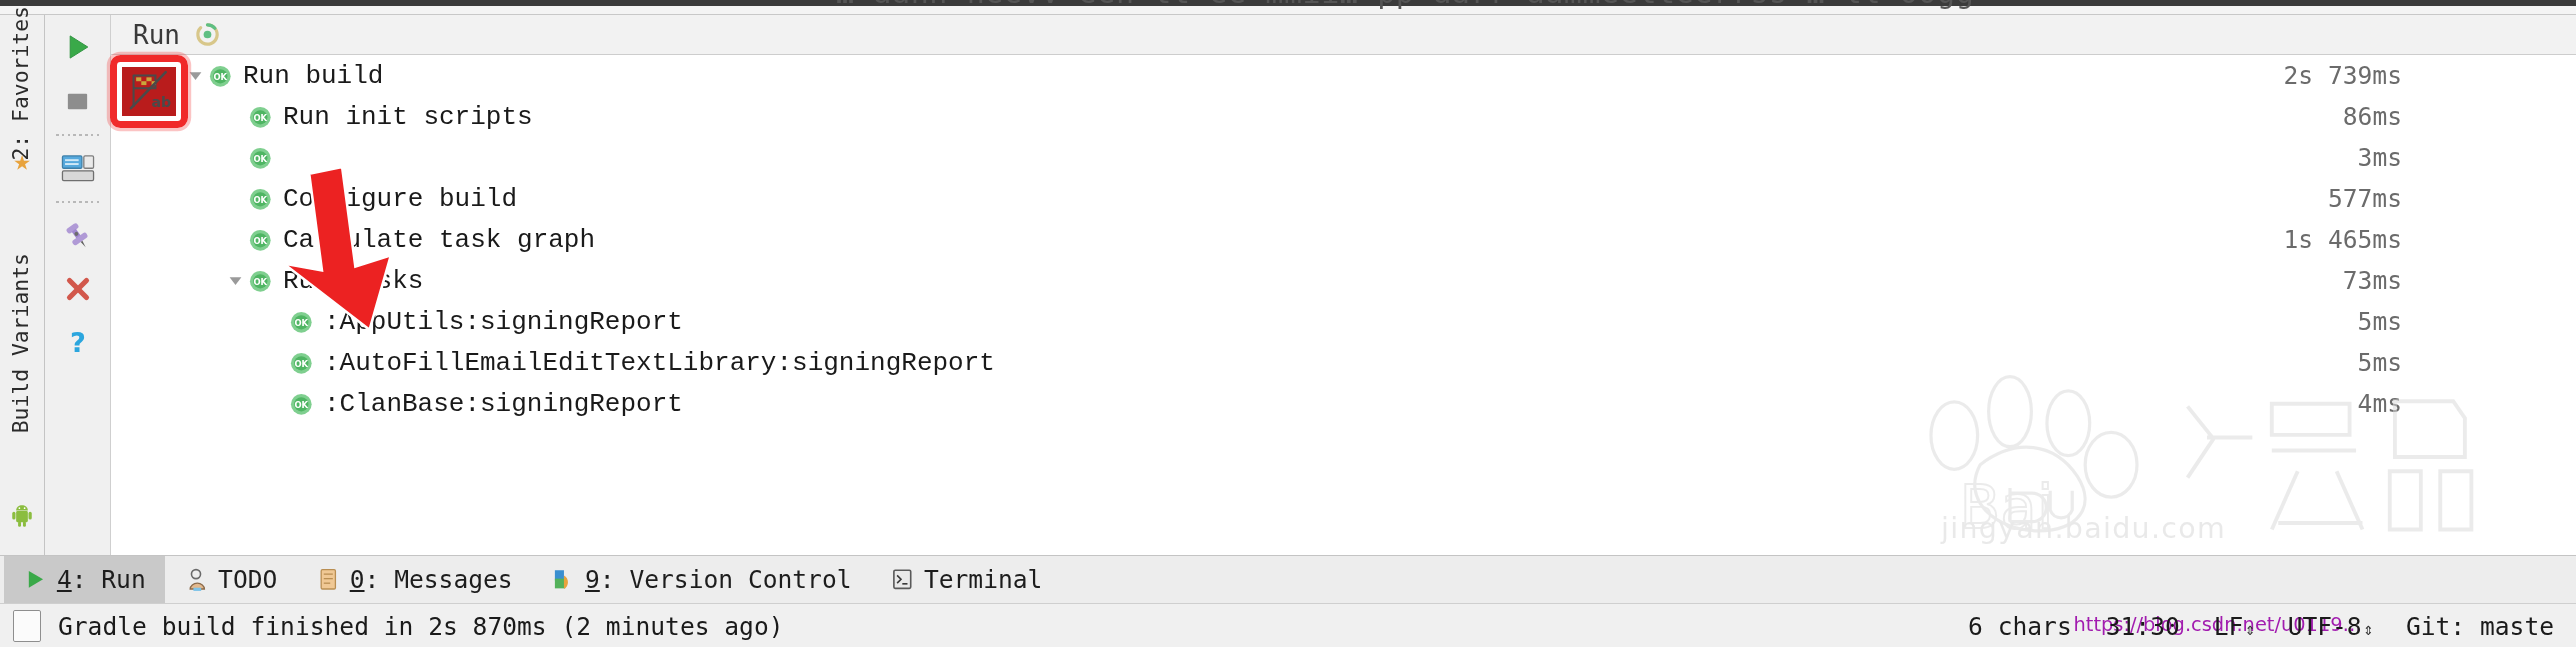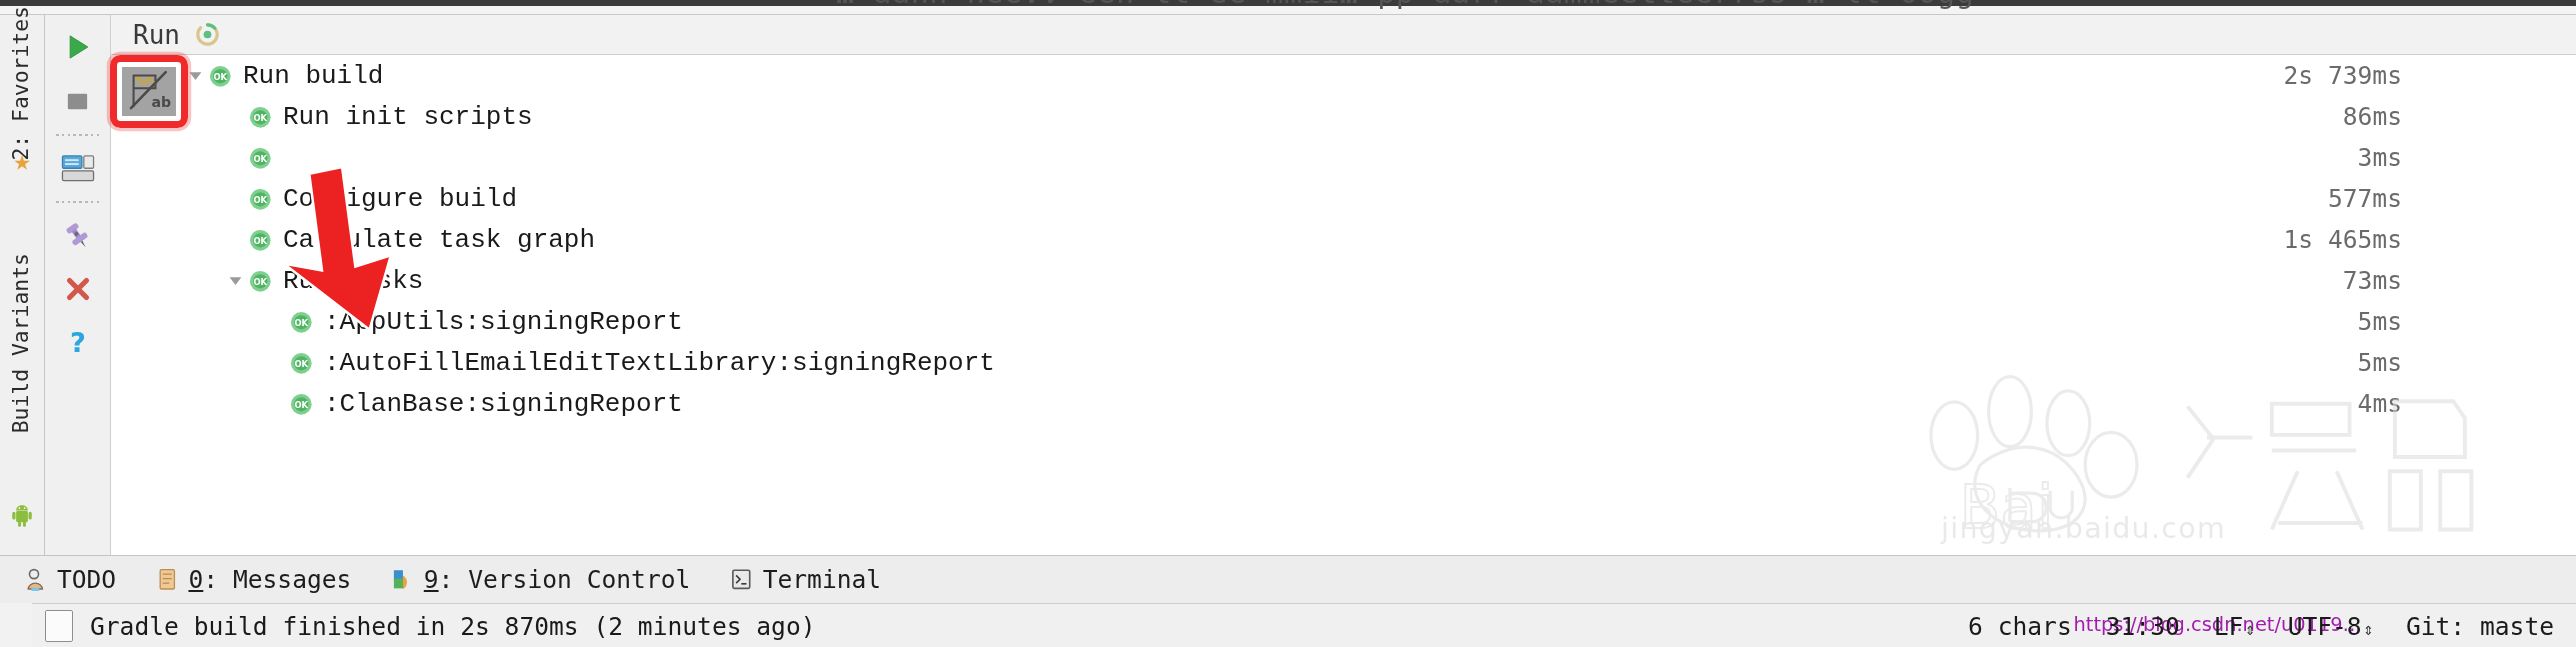--- a/index.html
+++ b/index.html
@@ -258,21 +258,20 @@
 
   
   #status-bar {
     height: 44px;
     flex: 0 0 44px;
     background: #f0f0f0;
     border-top: 0.6px solid #cfcfcf;
     display: flex;
     align-items: center;
     position: relative;
-    margin-left: 32px;
   }
   #status-bar .sb-icon {
     width: 26px; height: 30px;
     margin-left: 13px; margin-right: 17px;
     border: 1.9px solid #8e8e8e;
     border-radius: 1.9px;
     background: #fbfbfb;
     flex: 0 0 26px;
   }
   #status-bar .sb-msg {
@@ -548,20 +547,28 @@
             </g>
             <text x="118" y="258" font-family="DejaVu Sans, sans-serif" font-size="92" fill="none" stroke="#dcdcdc" stroke-width="3">Bai</text>
           </svg>
           <div class="wm-text">jingyan.baidu.com</div>
         </div>
       </div>
     </div>
   </div>
 
   <div id="bottom-tabs">
+      <div class="btab active">
+        <span class="bi">
+          <svg viewBox="0 0 38 38" width="24.6" height="24.6">
+            <path d="M9 6 L31 19 L9 32 Z" fill="#3aa949"></path>
+          </svg>
+        </span>
+        <span><u>4</u>: <span>Run</span></span>
+      </div>
       <div class="btab">
         <span class="bi">
           <svg viewBox="0 0 38 38" width="24.6" height="24.6">
             <circle cx="17" cy="11" r="7" fill="none" stroke="#6a6a6a" stroke-width="2.5"></circle>
             <path d="M8 34 a11 9 0 0 1 22 0 z" fill="#e3b98e" stroke="#8a6a4a" stroke-width="2"></path>
             <rect x="13" y="32" width="12" height="5" fill="#7ec3e8"></rect>
           </svg>
         </span>
         <span><span>TODO</span></span>
       </div>
@@ -616,21 +623,21 @@
           <span class="sb-arrows">⇕</span>
       </span>
       <span class="sb-item">Git: maste</span>
     </div>
   </div>
 
   <div style="position:absolute;left:110px;top:55px;width:78px;height:73px;
               border:7.8px solid #f02a2a;border-radius:10.4px;box-sizing:border-box;
               box-shadow:0 0 0 3.2px rgba(240,42,42,0.28);pointer-events:none;"></div>
 
-  <div style="position:absolute;left:122px;top:67px;width:54px;height:49px;background:#a3a3a3;">
+  <div style="position:absolute;left:122px;top:67px;width:54px;height:49px;background:#b91c1c;">
     <svg width="54" height="49" viewBox="0 0 84 76" aria-hidden="true">
       <g stroke="#4a4a4a" stroke-width="3.2" fill="none">
         <path d="M18 12 v50"></path>
         <path d="M18 13 h34 v20 h-34"></path>
       </g>
       <g fill="#c9a63c">
         <rect x="22" y="16" width="8" height="6"></rect>
         <rect x="38" y="16" width="8" height="6"></rect>
         <rect x="30" y="22" width="8" height="6"></rect>
         <rect x="46" y="22" width="6" height="6"></rect>

